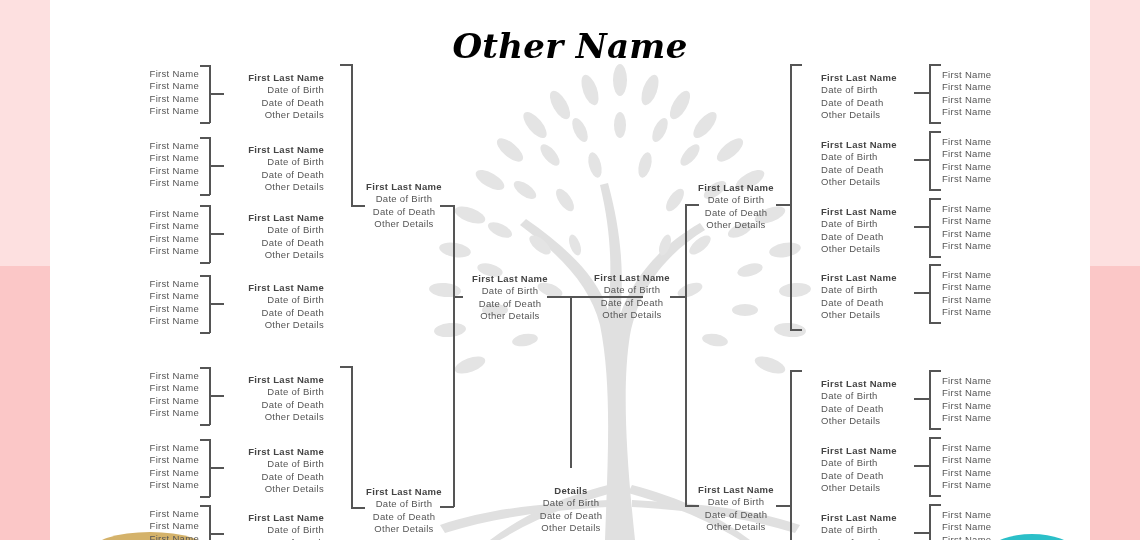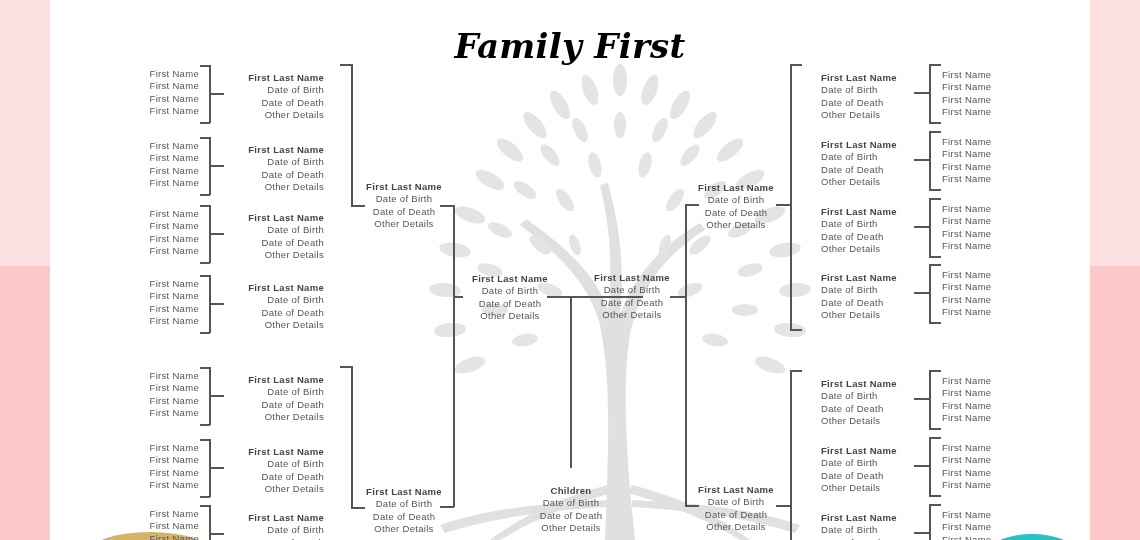--- a/index.html
+++ b/index.html
@@ -79,21 +79,21 @@
         <ellipse cx="340" cy="235" rx="6" ry="13" transform="rotate(70 340 235)"></ellipse>
       <ellipse cx="225" cy="190" rx="5" ry="11" transform="rotate(-20 225 190)"></ellipse>
         <ellipse cx="315" cy="190" rx="5" ry="11" transform="rotate(20 315 190)"></ellipse>
     </g>
   </svg>
 
   <div class="deco" style="left:40px;top:532px;width:120px;height:40px;background:#d4b26a;"></div>
   <div class="deco" style="left:942px;top:534px;width:80px;height:30px;background:#2bbfc8;"></div>
 </div>
 
-<div class="title">Family First</div>
+<div class="title">Other Name</div>
 
 <div id="chart">
     <div class="txt r" style="top: 68px; right: 941px;">
       <div>First Name</div>
       <div>First Name</div>
       <div>First Name</div>
       <div>First Name</div>
     </div>
     <div class="ln" style="left: 200px; top: 65px; width: 10px; height: 1.5px;"></div>
     <div class="ln" style="left: 209px; top: 65px; width: 1.5px; height: 58px;"></div>
@@ -228,21 +228,21 @@
     <div class="ln" style="left: 453px; top: 296px; width: 10px; height: 1.5px;"></div>
     <div class="txt c" style="left: 440px; top: 273px; width: 140px;">
       <div class="b">First Last Name</div>
       <div>Date of Birth</div>
       <div>Date of Death</div>
       <div>Other Details</div>
     </div>
     <div class="ln" style="left: 547px; top: 296px; width: 96px; height: 1.5px;"></div>
     <div class="ln" style="left: 570px; top: 296px; width: 1.5px; height: 172px;"></div>
     <div class="txt c" style="left: 501px; top: 485px; width: 140px;">
-      <div class="b">Children</div>
+      <div class="b">Details</div>
       <div>Date of Birth</div>
       <div>Date of Death</div>
       <div>Other Details</div>
     </div>
     <div class="txt c" style="left: 562px; top: 272px; width: 140px;">
       <div class="b">First Last Name</div>
       <div>Date of Birth</div>
       <div>Date of Death</div>
       <div>Other Details</div>
     </div>

